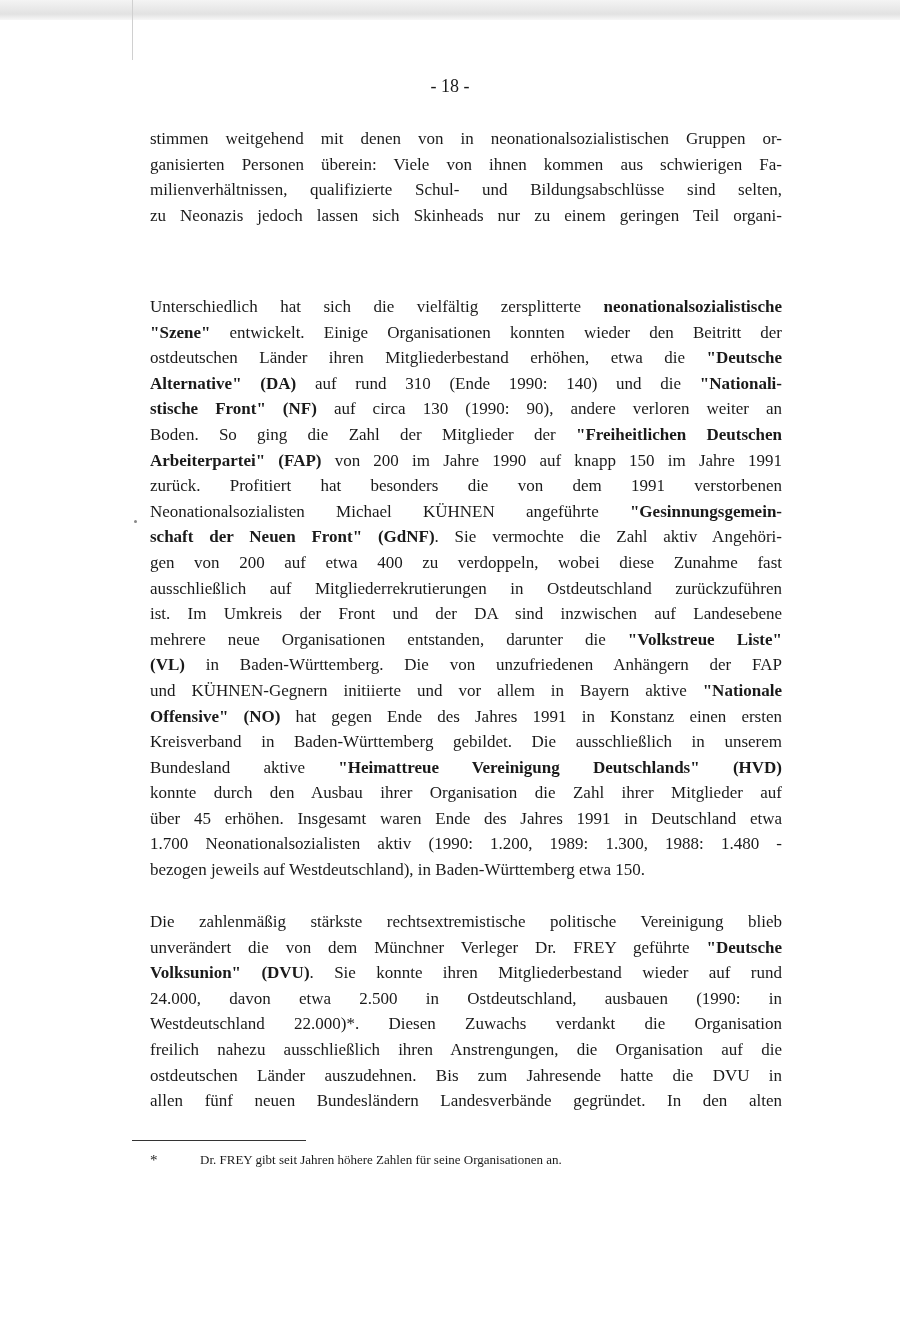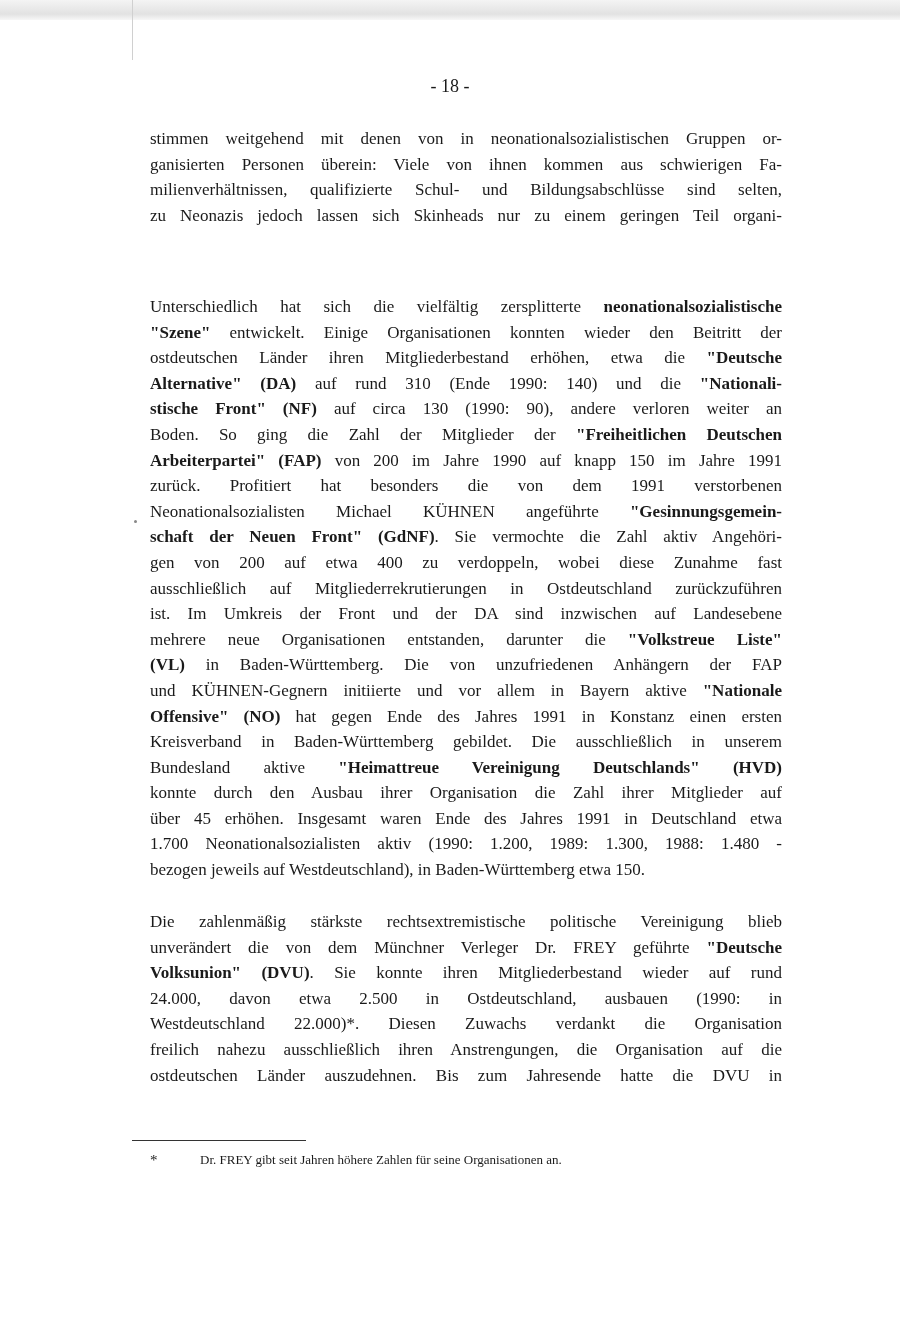--- a/index.html
+++ b/index.html
@@ -76,17 +76,18 @@
     <span class="line last"><span>bezogen jeweils auf Westdeutschland), in Baden-Württemberg etwa 150.</span></span>
   </div>
 <div class="body-text" id="para3">
     <span class="line"><span>Die zahlenmäßig stärkste rechtsextremistische politische Vereinigung blieb</span></span>
     <span class="line"><span>unverändert die von dem Münchner Verleger Dr. FREY geführte </span><b>"Deutsche</b></span>
     <span class="line"><b>Volksunion" (DVU)</b><span>. Sie konnte ihren Mitgliederbestand wieder auf rund</span></span>
     <span class="line"><span>24.000, davon etwa 2.500 in Ostdeutschland, ausbauen (1990: in</span></span>
     <span class="line"><span>Westdeutschland 22.000)*. Diesen Zuwachs verdankt die Organisation</span></span>
     <span class="line"><span>freilich nahezu ausschließlich ihren Anstrengungen, die Organisation auf die</span></span>
     <span class="line"><span>ostdeutschen Länder auszudehnen. Bis zum Jahresende hatte die DVU in</span></span>
+    <span class="line"><span>allen fünf neuen Bundesländern Landesverbände gegründet. In den alten</span></span>
   </div>
 
 <div class="fn-rule"></div>
 <span class="fn-mark">*</span>
 <span class="fn-text">Dr. FREY gibt seit Jahren höhere Zahlen für seine Organisationen an.</span>
 
 </body></html>

